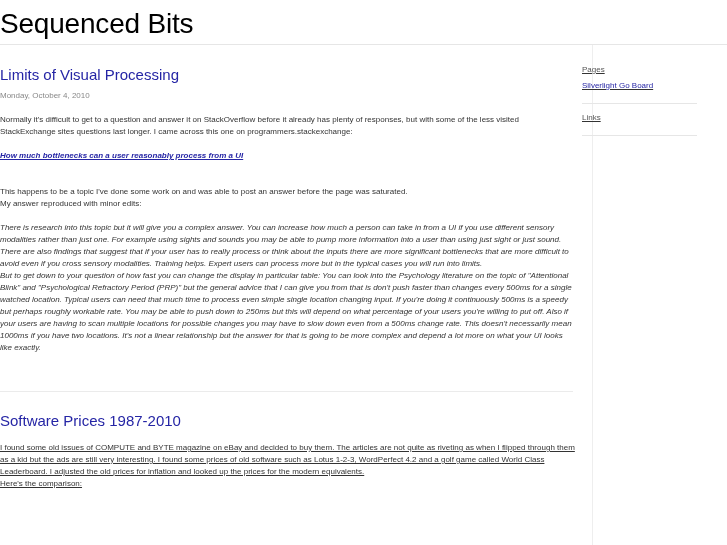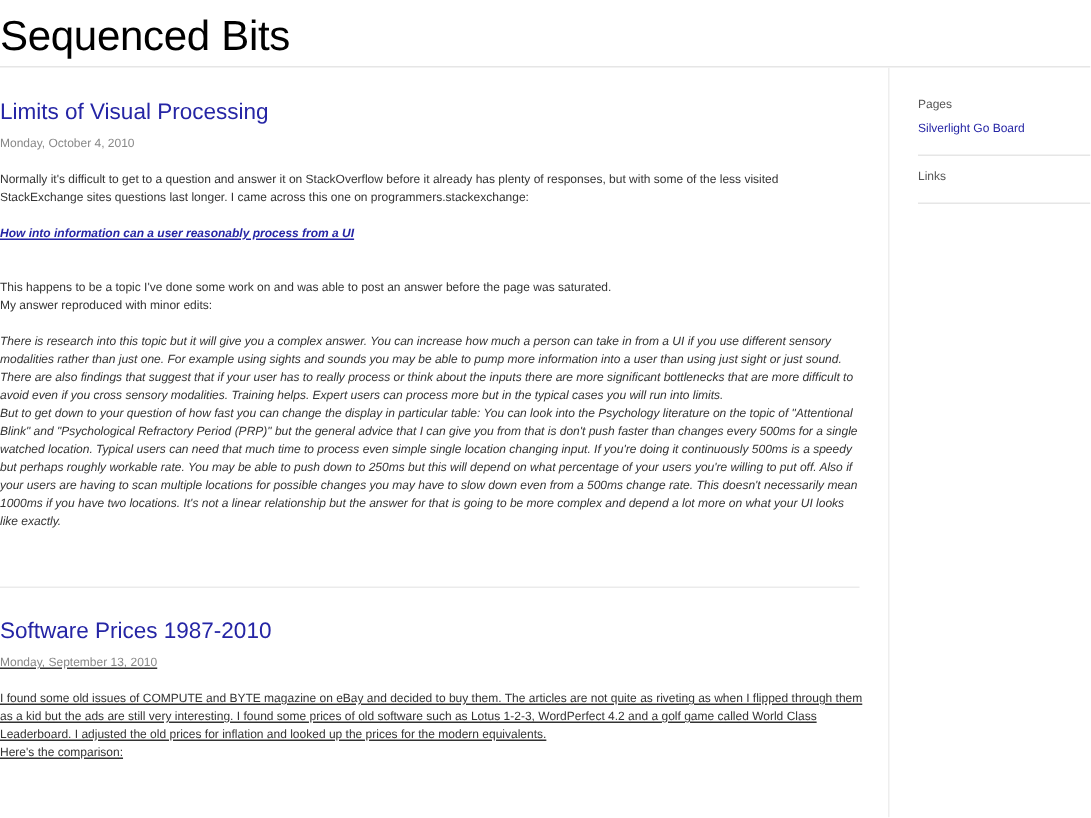--- a/index.html
+++ b/index.html
@@ -88,23 +88,24 @@
     .sidebar-vline {
       position: absolute;
       left: 592px;
       top: 45px;
       width: 1px;
       height: 500px;
       background: #eeeeee;
     }
     .sidebar {
       position: absolute;
-      left: 612px;
+      left: 582px;
       top: 45px;
       width: 115px;
+      text-decoration: underline;
     }
     .sidebar-heading {
       font-size: 8px;
       line-height: 12px;
       color: #555555;
     }
     .sidebar-link {
       font-size: 8px;
       line-height: 12px;
       color: #2525a5;
@@ -126,34 +127,33 @@
 
 <main class="main">
 
   <article class="post" style="padding-top:21px;">
     <a class="post-title">Limits of Visual Processing</a>
     <div class="post-date">Monday, October 4, 2010</div>
 
     <div class="post-body" style="margin-top:12px;">
       <p>Normally it's difficult to get to a question and answer it on StackOverflow before it already has plenty of responses, but with some of the less visited StackExchange sites questions last longer.  I came across this one on programmers.stackexchange:</p>
       <p style="margin-top:12px;">
-        <a class="bold-italic-link">How into information can a user reasonably process from a UI</a>
+        <a class="bold-italic-link">How much bottlenecks can a user reasonably process from a UI</a>
       </p>
       <p style="margin-top:24px;">This happens to be a topic I've done some work on and was able to post an answer before the page was saturated.</p>
       <p>My answer reproduced with minor edits:</p>
       <p class="italic" style="margin-top:12px;">There is research into this topic but it will give you a complex answer. You can increase how much a person can take in from a UI if you use different sensory modalities rather than just one. For example using sights and sounds you may be able to pump more information into a user than using just sight or just sound. There are also findings that suggest that if your user has to really process or think about the inputs there are more significant bottlenecks that are more difficult to avoid even if you cross sensory modalities. Training helps. Expert users can process more but in the typical cases you will run into limits.</p>
       <p class="italic">But to get down to your question of how fast you can change the display in particular table: You can look into the Psychology literature on the topic of "Attentional Blink" and "Psychological Refractory Period (PRP)" but the general advice that I can give you from that is don't push faster than changes every 500ms for a single watched location. Typical users can need that much time to process even simple single location changing input. If you're doing it continuously 500ms is a speedy but perhaps roughly workable rate. You may be able to push down to 250ms but this will depend on what percentage of your users you're willing to put off. Also if your users are having to scan multiple locations for possible changes you may have to slow down even from a 500ms change rate. This doesn't necessarily mean 1000ms if you have two locations. It's not a linear relationship but the answer for that is going to be more complex and depend a lot more on what your UI looks like exactly.</p>
     </div>
   </article>
 
   <div class="post-divider" style="margin-top:37px;"></div>
 
   <article class="post" style="padding-top:20px;text-decoration:underline;">
     <a class="post-title">Software Prices 1987-2010</a>
-    <div class="post-date">Monday, September 13, 2010</div>
 
     <div class="post-body" style="margin-top:12px;">
       <p>I found some old issues of COMPUTE and BYTE magazine on eBay and decided to buy them.  The articles are not quite as riveting as when I flipped through them as a kid but the ads are still very interesting.  I found some prices of old software such as Lotus 1-2-3, WordPerfect 4.2 and a golf game called World Class Leaderboard.  I adjusted the old prices for inflation and looked up the prices for the modern equivalents.</p>
       <p>Here's the comparison:</p>
     </div>
   </article>
 </main>
 
 <div class="sidebar-vline"></div>
 

